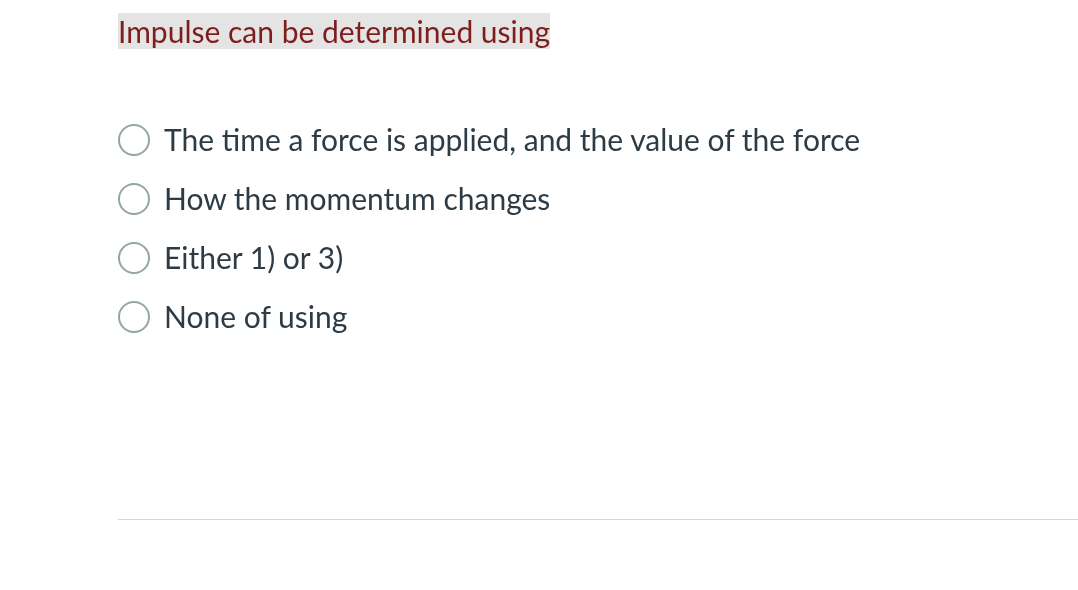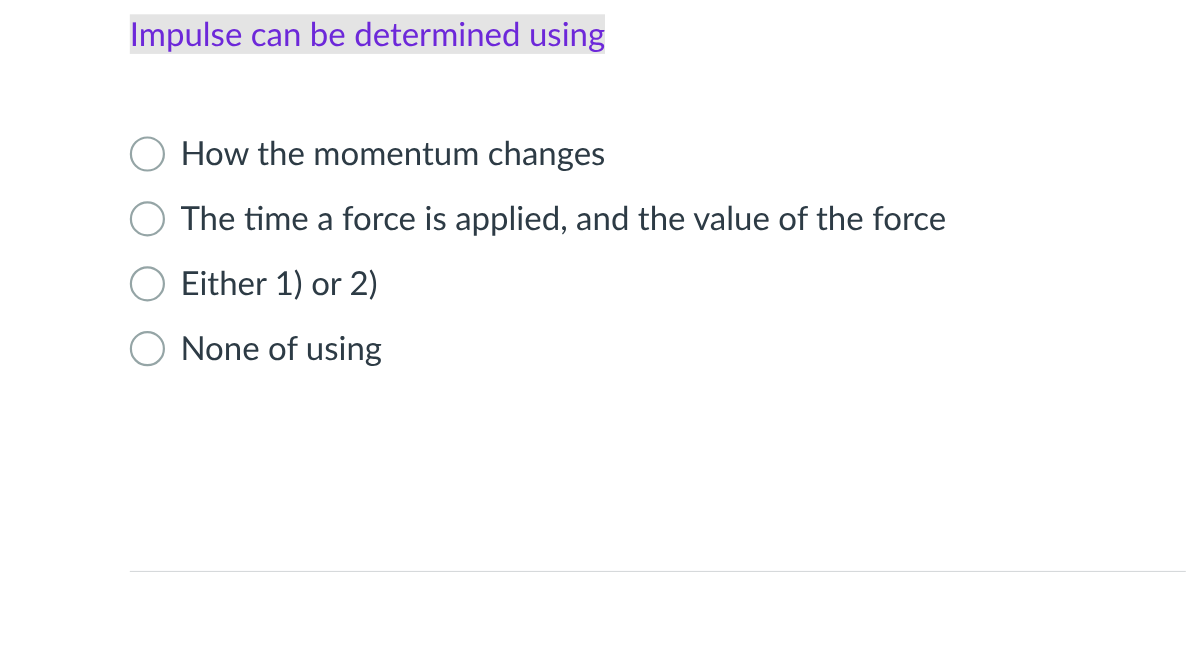--- a/index.html
+++ b/index.html
@@ -14,21 +14,21 @@
       height: 590px;
       overflow: hidden;
       color: #2d3b45;
     }
     .question-container {
       padding-top: 10px;
       padding-left: 118px;
     }
     .question-text {
       font-size: 30px;
-      color: #6d28d9;
+      color: #7f1d1d;
       background-color: #e4e4e4;
       display: inline;
       padding: 0;
       line-height: 1.4;
     }
     .options {
       margin-top: 68px;
       padding-left: 0px;
     }
     .option {
@@ -63,29 +63,29 @@
   </style>
 </head>
 <body>
 
 <div class="question-container">
   <span class="question-text">Impulse can be determined using</span>
 
   <div class="options">
     <div class="option">
       <div class="radio-button"></div>
+      <span class="option-label">The time a force is applied, and the value of the force</span>
+    </div>
+    <div class="option">
+      <div class="radio-button"></div>
       <span class="option-label">How the momentum changes</span>
     </div>
     <div class="option">
       <div class="radio-button"></div>
-      <span class="option-label">The time a force is applied, and the value of the force</span>
-    </div>
-    <div class="option">
-      <div class="radio-button"></div>
-      <span class="option-label">Either 1) or 2)</span>
+      <span class="option-label">Either 1) or 3)</span>
     </div>
     <div class="option">
       <div class="radio-button"></div>
       <span class="option-label">None of using</span>
     </div>
   </div>
 </div>
 
 <div class="divider"></div>
 

